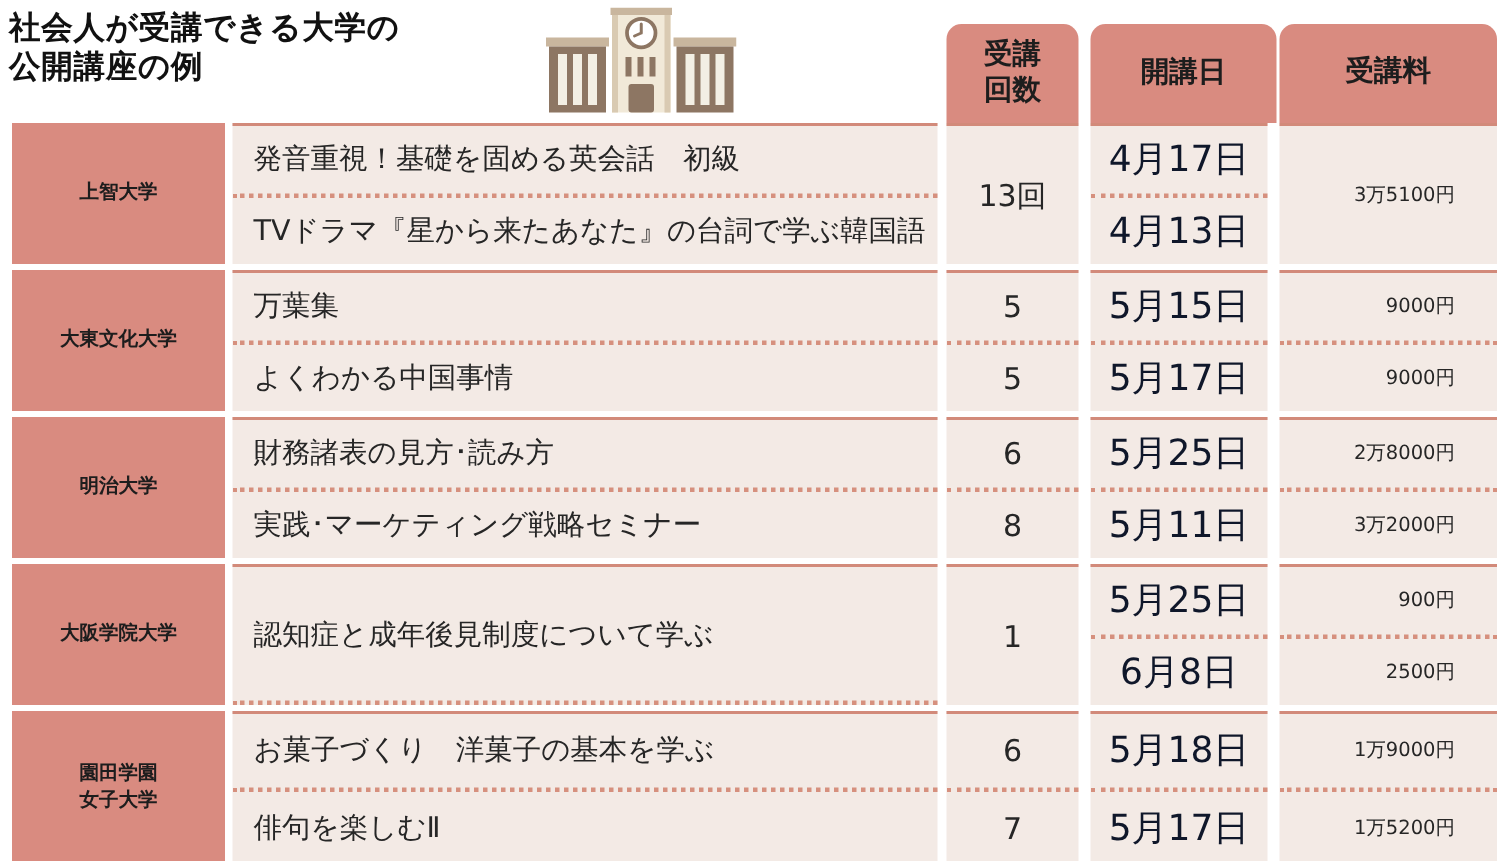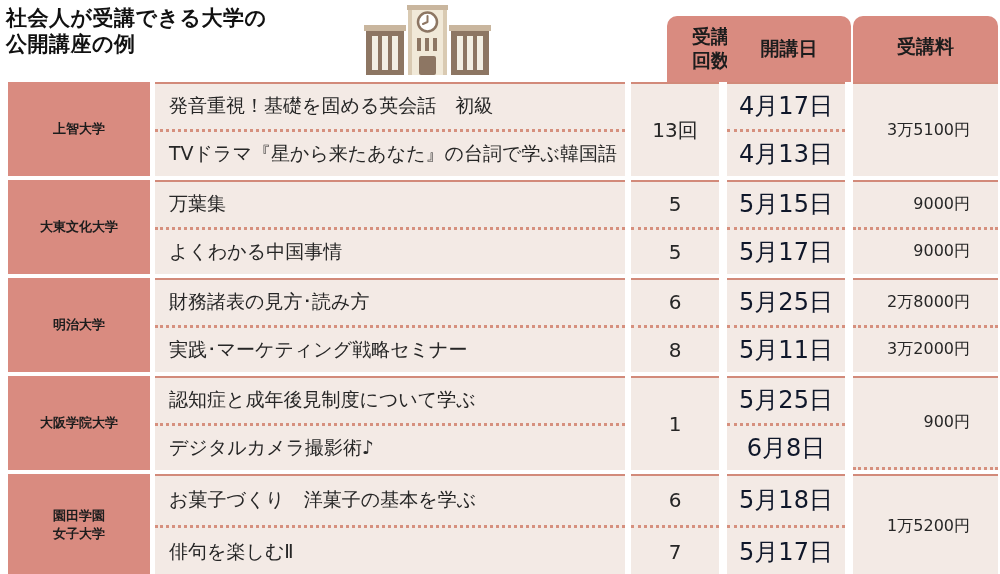--- a/index.html
+++ b/index.html
@@ -16,21 +16,21 @@
   }
   .school-icon { position:absolute; left:364px; top:5px; }
 
   .hdr {
     position:absolute; top:16px; height:66px;
     background:#d98b80; border-radius:10px 10px 0 0;
     display:flex; align-items:center; justify-content:center;
     font-weight:bold; font-size:19px; color:#1d1d1d;
     text-align:center; line-height:1.25; white-space:pre-line;
   }
-  .hdr-sessions { left:631px; width:88px;margin-left:36px; }
+  .hdr-sessions { left:631px; width:88px; }
   .hdr-date     { left:727px; width:124px; }
   .hdr-fee      { left:853px; width:145px;font-family:Liberation Mono, monospace; }
 
   .tbody { position:absolute; left:8px; top:82px; }
   .group {
     display:grid;
     grid-template-columns:142px 5px 470px 6px 88px 8px 118px 8px 145px;
     height:94px; margin-bottom:4px;
   }
   .group:last-child { height:102px; margin-bottom:0; }
@@ -44,21 +44,21 @@
   .colgap { background:transparent; }
   .content { background:#f3eae5; border-top:2px solid #d28a7a; }
 
   .split { display:flex; flex-direction:column; }
   .split .row { flex:1 1 0; min-height:0; display:flex; align-items:center; }
   .split .row.r1 { border-bottom:3px dotted #d6907e; }
 
   .course-cell .row { padding-left:14px; padding-right:6px; font-size:19px; color:#262626; }
   .num .row,  .merged-center { justify-content:center; font-size:20px; color:#262626; }
   .date .row { justify-content:center; font-size:24px; color:#0f172a; }
-  .fee .row,  .merged-right  { justify-content:flex-end; padding-right:28px; font-size:16px; color:#262626; }
+  .fee .row,  .merged-right  { justify-content:flex-end; padding-right:28px; font-size:13px; color:#262626; }
 
   .merged-center, .merged-right { display:flex; align-items:center; }
 </style>
 </head>
 <body>
 
 <div class="screen">
 
   <div class="title">社会人が受講できる大学の
 公開講座の例</div>
@@ -163,32 +163,32 @@
         <div class="row r1">2万8000円</div>
         <div class="row">3万2000円</div>
       </div>
     </div>
 
     <div class="group">
       <div class="univ">大阪学院大学</div>
       <div class="colgap"></div>
       <div class="content split course-cell">
         <div class="row r1">認知症と成年後見制度について学ぶ</div>
-        <div class="row">デジタルカメラ撮影術♪</div>
       </div>
       <div class="colgap"></div>
       <div class="content merged-center">1</div>
       <div class="colgap"></div>
       <div class="content split date">
         <div class="row r1">5月25日</div>
         <div class="row">6月8日</div>
       </div>
       <div class="colgap"></div>
       <div class="content split fee">
         <div class="row r1">900円</div>
+        <div class="row">2500円</div>
       </div>
     </div>
 
     <div class="group">
       <div class="univ">園田学園
 女子大学</div>
       <div class="colgap"></div>
       <div class="content split course-cell">
         <div class="row r1">お菓子づくり　洋菓子の基本を学ぶ</div>
         <div class="row">俳句を楽しむⅡ</div>
@@ -198,18 +198,19 @@
         <div class="row r1">6</div>
         <div class="row">7</div>
       </div>
       <div class="colgap"></div>
       <div class="content split date">
         <div class="row r1">5月18日</div>
         <div class="row">5月17日</div>
       </div>
       <div class="colgap"></div>
       <div class="content split fee">
+        <div class="row r1">1万9000円</div>
         <div class="row">1万5200円</div>
       </div>
     </div>
 
   </div>
 </div>
 
 </body></html>

